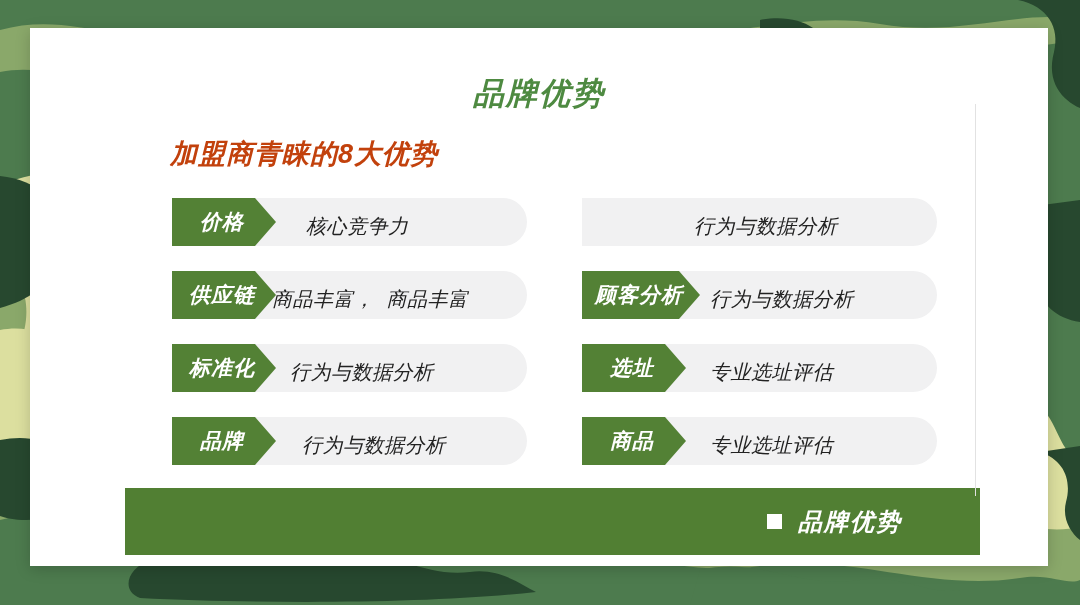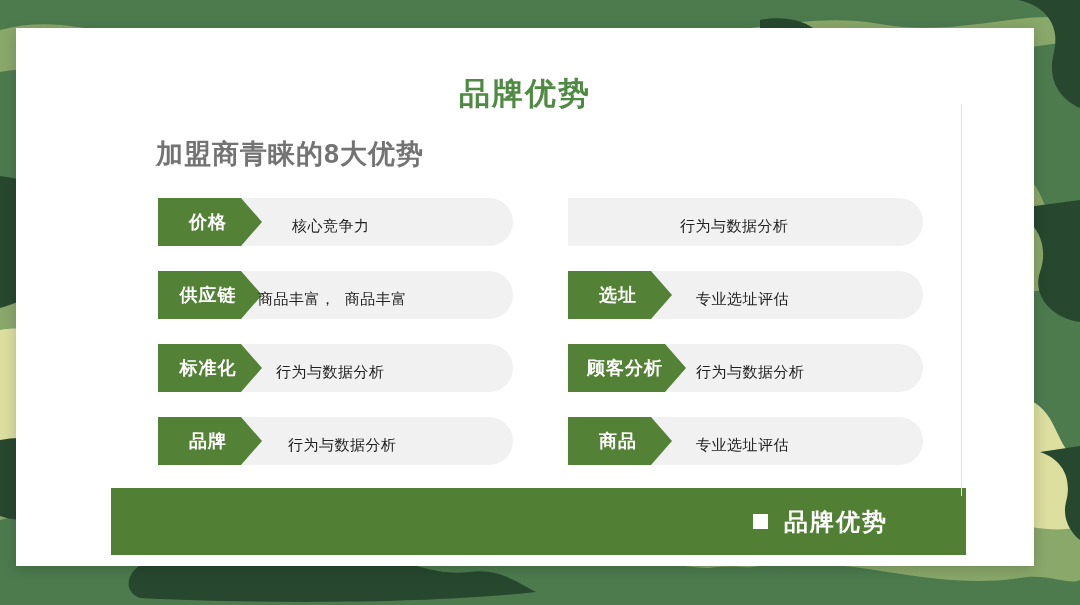--- a/index.html
+++ b/index.html
@@ -10,25 +10,26 @@
     overflow:hidden;
     position:relative;
   }
 
   
   #camo-bg { position:absolute; inset:0; width:1080px; height:605px; z-index:0; }
 
   
   .slide-card{
     position:absolute;
-    left:16px; top:28px;
+    left:30px; top:28px;
     width:1018px; height:538px;
     background:#ffffff;
     box-shadow:0 3px 14px rgba(0,0,0,0.18);
     z-index:2;
+    font-style:italic;
   }
 
   .slide-title{
     position:absolute;
     left:0; top:47px;
     width:100%;
     text-align:center;
     color:#4e8a41;
     font-size:31px;
     font-weight:700;
@@ -43,21 +44,21 @@
     background:#e2e2e2;
     z-index:3;
   }
 
   
   .subtitle{
     position:absolute;
     left:140px; top:108px;
     font-size:27px;
     font-weight:700;
-    color:#737373;
+    color:#c2410c;
     letter-spacing:1px;
   }
 
   
   .adv-grid{
     position:absolute;
     left:142px; top:170px;
     width:790px; height:290px;
   }
   .adv-col{ position:absolute; top:0; width:355px; }
@@ -80,36 +81,36 @@
 
   .adv-tag{
     position:absolute;
     left:0; top:0;
     height:48px;
     background:#538135;
     display:flex;
     align-items:center;
     justify-content:center;
     color:#ffffff;
-    font-size:18px;
+    font-size:21px;
     font-weight:700;
     letter-spacing:1px;
     padding-right:4px;
     z-index:2;
     clip-path:polygon(0 0, calc(100% - 21px) 0, 100% 50%, calc(100% - 21px) 100%, 0 100%);
   }
   .adv-tag.w3{ width:104px; }
   .adv-tag.w4{ width:118px; }
 
   .adv-desc{
     position:absolute;
     top:0; height:56px;
     display:flex;
     align-items:center;
-    font-size:15px;
+    font-size:20px;
     color:#222222;
     letter-spacing:0.5px;
     z-index:3;
     white-space:pre;
   }
 
   
   .footer-bar{
     position:absolute;
     left:95px; top:460px;
@@ -214,28 +215,28 @@
 
     <div class="adv-col right">
 
       <div class="adv-row">
         <div class="adv-pill"></div>
         <div class="adv-desc" style="left:112px">行为与数据分析</div>
       </div>
 
       <div class="adv-row">
         <div class="adv-pill"></div>
+        <div class="adv-tag w4">顾客分析</div>
+        <div class="adv-desc" style="left:128px">行为与数据分析</div>
+      </div>
+
+      <div class="adv-row">
+        <div class="adv-pill"></div>
         <div class="adv-tag w3">选址</div>
         <div class="adv-desc" style="left:128px">专业选址评估</div>
-      </div>
-
-      <div class="adv-row">
-        <div class="adv-pill"></div>
-        <div class="adv-tag w4">顾客分析</div>
-        <div class="adv-desc" style="left:128px">行为与数据分析</div>
       </div>
 
       <div class="adv-row">
         <div class="adv-pill"></div>
         <div class="adv-tag w3">商品</div>
         <div class="adv-desc" style="left:128px">专业选址评估</div>
       </div>
 
     </div>
   </div>

